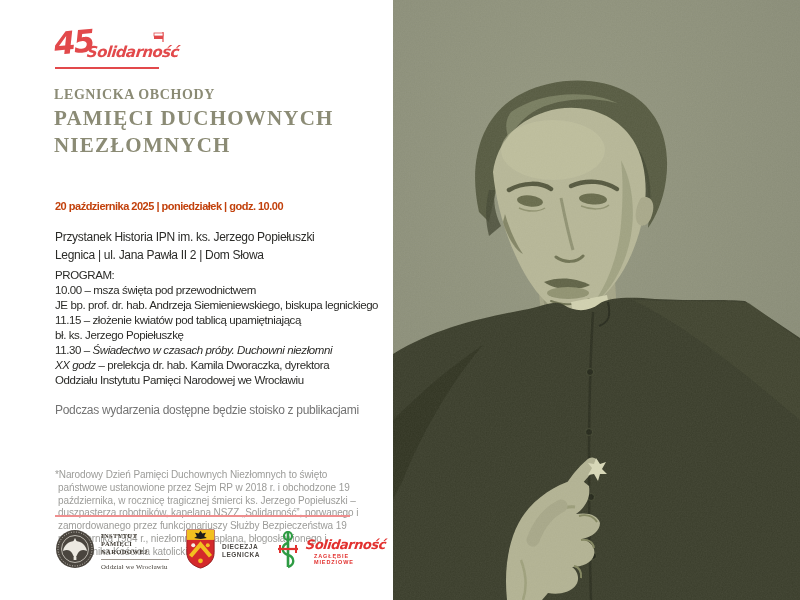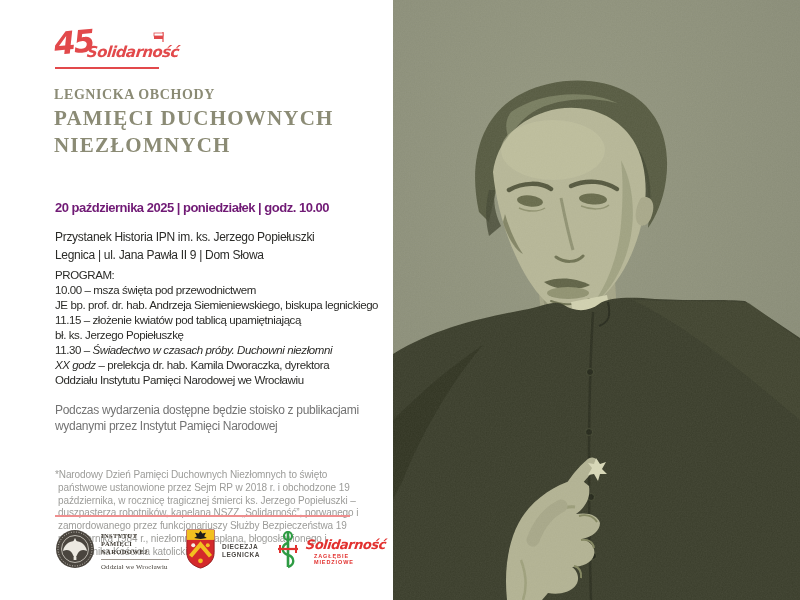--- a/index.html
+++ b/index.html
@@ -9,21 +9,21 @@
   }
   
   .abs{position:absolute;}
   .logo45{left:54px;top:24px;color:#e2494b;}
   .logo45 .num{font:italic 700 31px "DejaVu Sans",sans-serif;letter-spacing:-2px;display:inline-block;transform:rotate(-5deg);}
   .logo45 .word{font:italic 700 15px "DejaVu Sans",sans-serif;letter-spacing:-0.6px;display:inline-block;transform:skewX(-6deg);margin-left:-6px;position:relative;top:4px;}
   .logo45 .flag{position:relative;top:-9px;left:-26px;display:inline-block;}
   .rule-red{left:55px;top:67px;width:104px;height:2px;background:#e2494b;}
   .kicker{left:54px;top:87px;font-family:"Liberation Serif",serif;font-weight:700;font-size:14px;letter-spacing:0.6px;color:#8b8b75;}
   .title{left:54px;top:105px;font-family:"Liberation Serif",serif;font-weight:700;font-size:21px;line-height:27px;letter-spacing:1.2px;color:#8b8b75;white-space:nowrap;}
-  .dateline{left:55px;top:200px;font-weight:700;font-size:13px;letter-spacing:-0.5px;color:#701a75;white-space:nowrap;}
+  .dateline{left:55px;top:200px;font-weight:700;font-size:11px;letter-spacing:-0.5px;color:#c2410c;white-space:nowrap;}
   .venue{left:55px;top:229px;font-size:12px;line-height:17.5px;letter-spacing:-0.3px;color:#2b2b28;white-space:nowrap;}
   .program{left:55px;top:268px;font-size:11.5px;line-height:15px;letter-spacing:-0.4px;color:#2b2b28;white-space:nowrap;}
   .program .it{font-style:italic;}
   .booth{left:55px;top:402px;font-size:12px;line-height:16px;letter-spacing:-0.3px;color:#737373;white-space:nowrap;}
   .footnote{left:55px;top:437px;width:316px;font-size:10px;line-height:12.8px;letter-spacing:-0.1px;color:#9c9c99;padding-left:3px;text-indent:-3px;margin-top:32px;}
   .rule-salmon{left:55px;top:515px;width:295px;height:2px;background:#ef8f8f;}
   
   .footer{left:55px;top:529px;width:330px;display:flex;align-items:center;gap:16px;}
   .lg{display:flex;align-items:center;gap:6px;}
   .ipn-text{font-family:"Liberation Serif",serif;color:#3f3a33;}
@@ -53,37 +53,36 @@
 
   <div class="abs kicker">LEGNICKA OBCHODY</div>
   <div class="abs title">
     <div>PAMIĘCI DUCHOWNYCH</div>
     <div>NIEZŁOMNYCH</div>
   </div>
 
   <div class="abs dateline">20 października 2025 | poniedziałek | godz. 10.00</div>
   <div class="abs venue">
     <div>Przystanek Historia IPN im. ks. Jerzego Popiełuszki</div>
-    <div>Legnica | ul. Jana Pawła II 9 | Dom Słowa</div>
+    <div>Legnica | ul. Jana Pawła II 2 | Dom Słowa</div>
   </div>
 
   <div class="abs program">
     <div>PROGRAM:</div>
     <div>10.00 – msza święta pod przewodnictwem</div>
     <div>JE bp. prof. dr. hab. Andrzeja Siemieniewskiego, biskupa legnickiego</div>
     <div>11.15 – złożenie kwiatów pod tablicą upamiętniającą</div>
     <div>bł. ks. Jerzego Popiełuszkę</div>
     <div><span>11.30 – </span><span class="it">Świadectwo w czasach próby. Duchowni niezłomni</span></div>
     <div><span class="it">XX godz</span><span> – prelekcja dr. hab. Kamila Dworaczka, dyrektora</span></div>
     <div>Oddziału Instytutu Pamięci Narodowej we Wrocławiu</div>
   </div>
 
   <div class="abs booth">
     <div>Podczas wydarzenia dostępne będzie stoisko z publikacjami</div>
-    <div>wydanymi przez Instytut Pamięci Narodowej</div>
   </div>
 
   <div class="abs footnote">*Narodowy Dzień Pamięci Duchownych Niezłomnych to święto państwowe ustanowione przez Sejm RP w 2018 r. i obchodzone 19 października, w rocznicę tragicznej śmierci ks. Jerzego Popiełuszki – duszpasterza robotników, kapelana NSZZ „Solidarność”, porwanego i zamordowanego przez funkcjonariuszy Służby Bezpieczeństwa 19 października 1984 r., niezłomnego kapłana, błogosławionego i męczennika Kościoła katolickiego</div>
 
   <div class="abs rule-salmon"></div>
 
   <div class="abs footer">
 
     <div class="lg">
       <span><svg width="40" height="40" viewBox="0 0 40 40">

